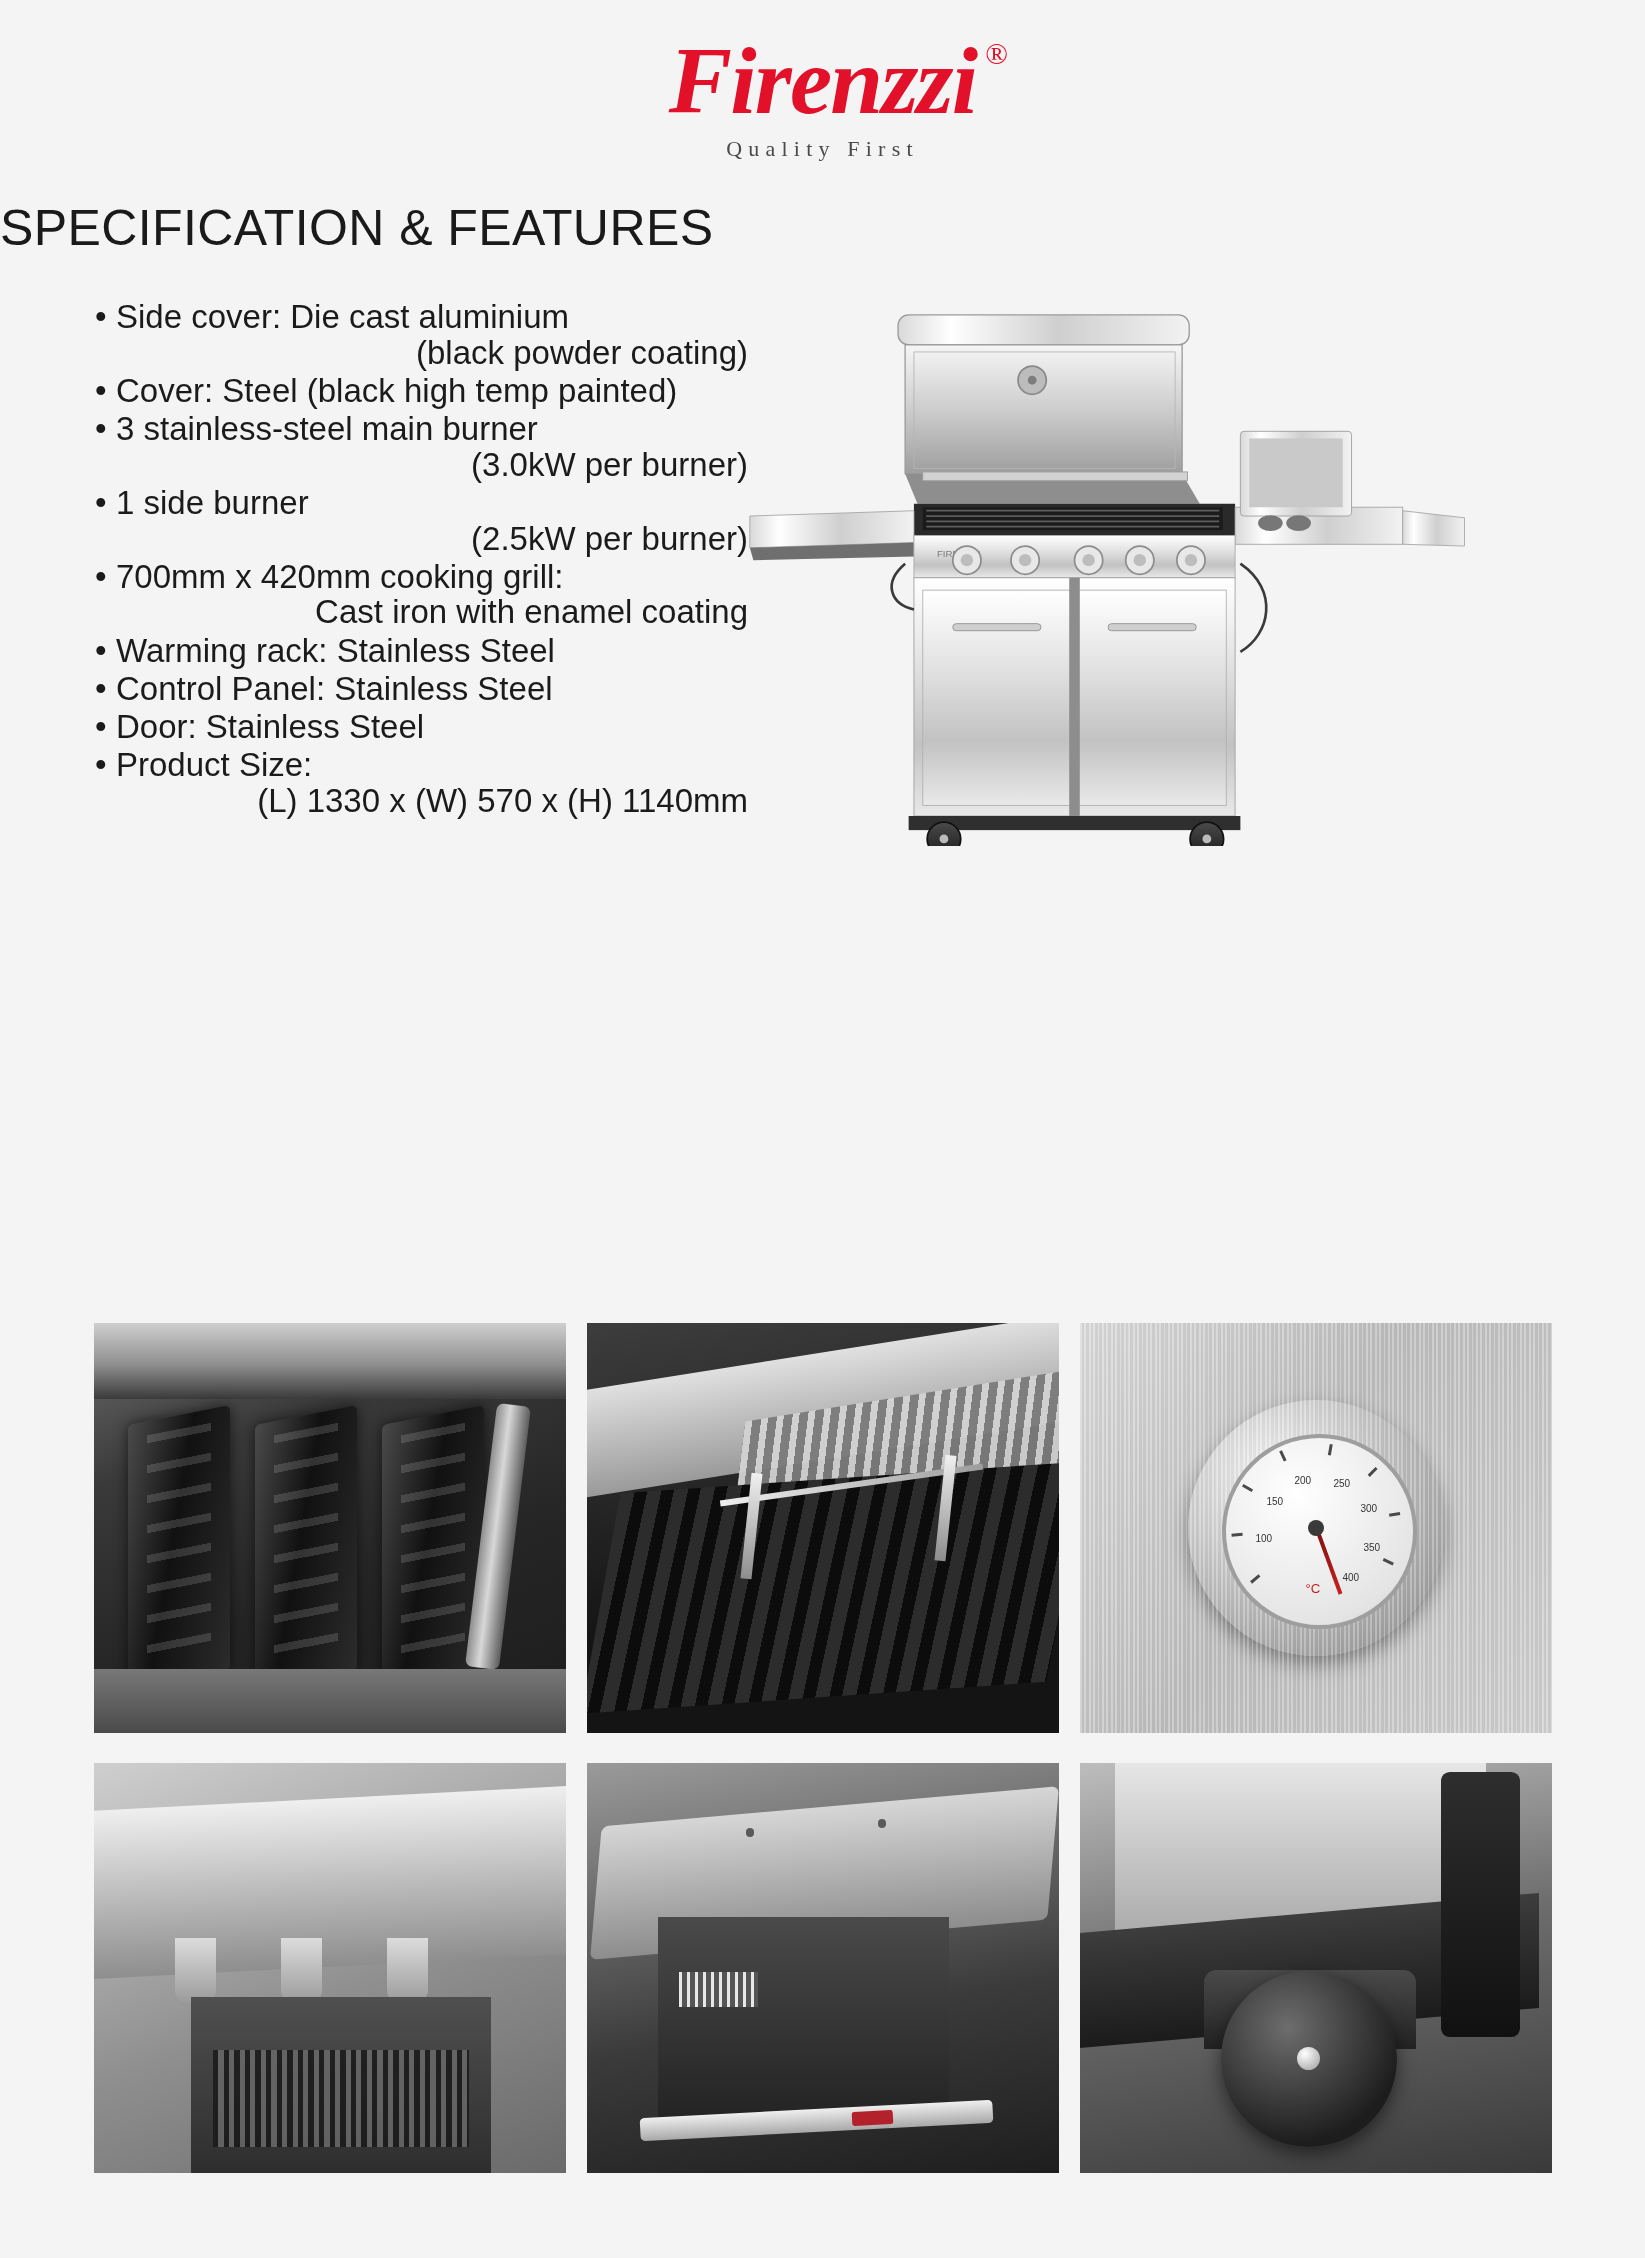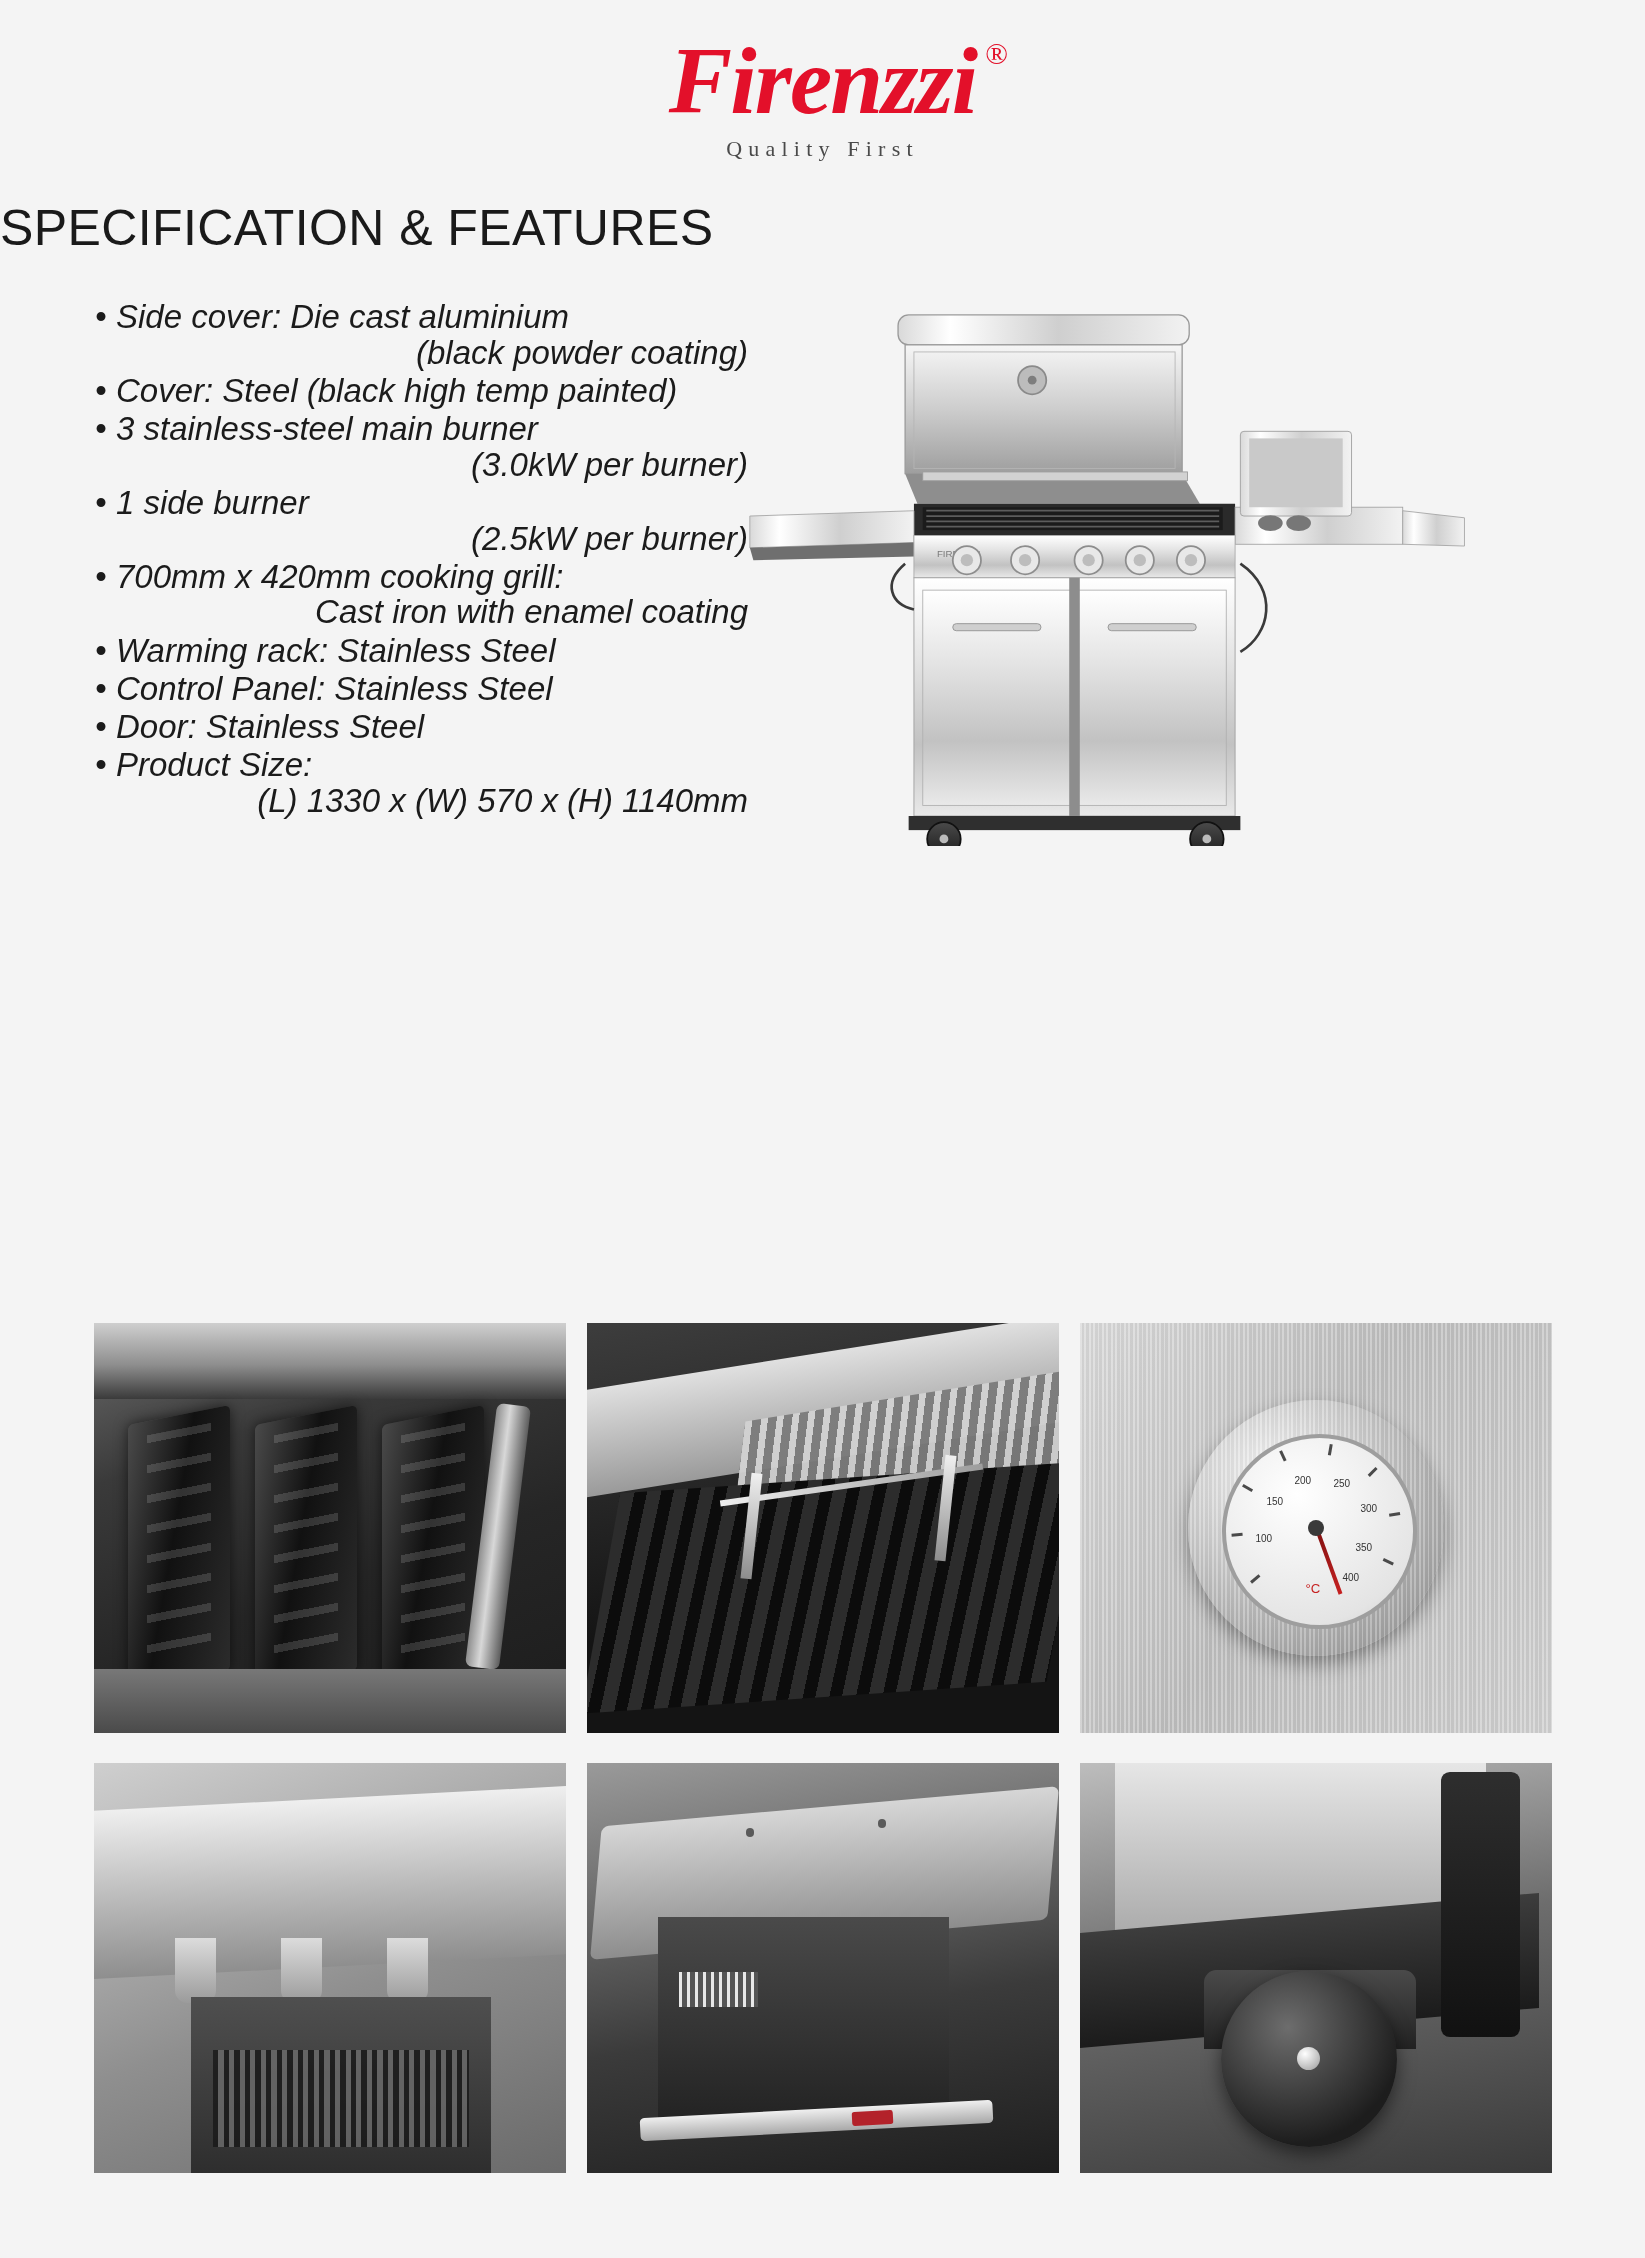--- a/index.html
+++ b/index.html
@@ -68,21 +68,20 @@
     position: absolute;
     left: 95px;
     top: 0;
     width: 653px;
     font-size: 33px;
     line-height: 1.08;
     color: #1b1b1b;
   }
   .spec-item {
     margin-bottom: 2.6px;
-    font-style: italic;
   }
   .spec-line {
     display: block;
     white-space: nowrap;
   }
   .spec-line.bullet::before {
     content: "\2022";
     display: inline-block;
     width: 21px;
     margin-left: 0;
@@ -513,21 +512,21 @@
         <i></i>
       </div>
     <div class="tick" style="transform:rotate(115deg)">
         <i></i>
       </div>
     <div class="num" style="left:176px; top:210px;">100</div>
     <div class="num" style="left:187px; top:173px;">150</div>
     <div class="num" style="left:215px; top:152px;">200</div>
     <div class="num" style="left:254px; top:155px;">250</div>
     <div class="num" style="left:281px; top:180px;">300</div>
-    <div class="num" style="left:276px; top:219px;">350</div>
+    <div class="num" style="left:284px; top:219px;">350</div>
     <div class="num" style="left:263px; top:249px;">400</div>
     <div class="num" style="left:226px; top:258px; font-size:13.2px; color:#c62020;">°C</div>
     <div class="needle"></div>
     <div class="hub"></div>
 
   </div>
 
   <div class="photo p4">
     <div class="shelf"></div>
     <div class="hook h1"></div>

